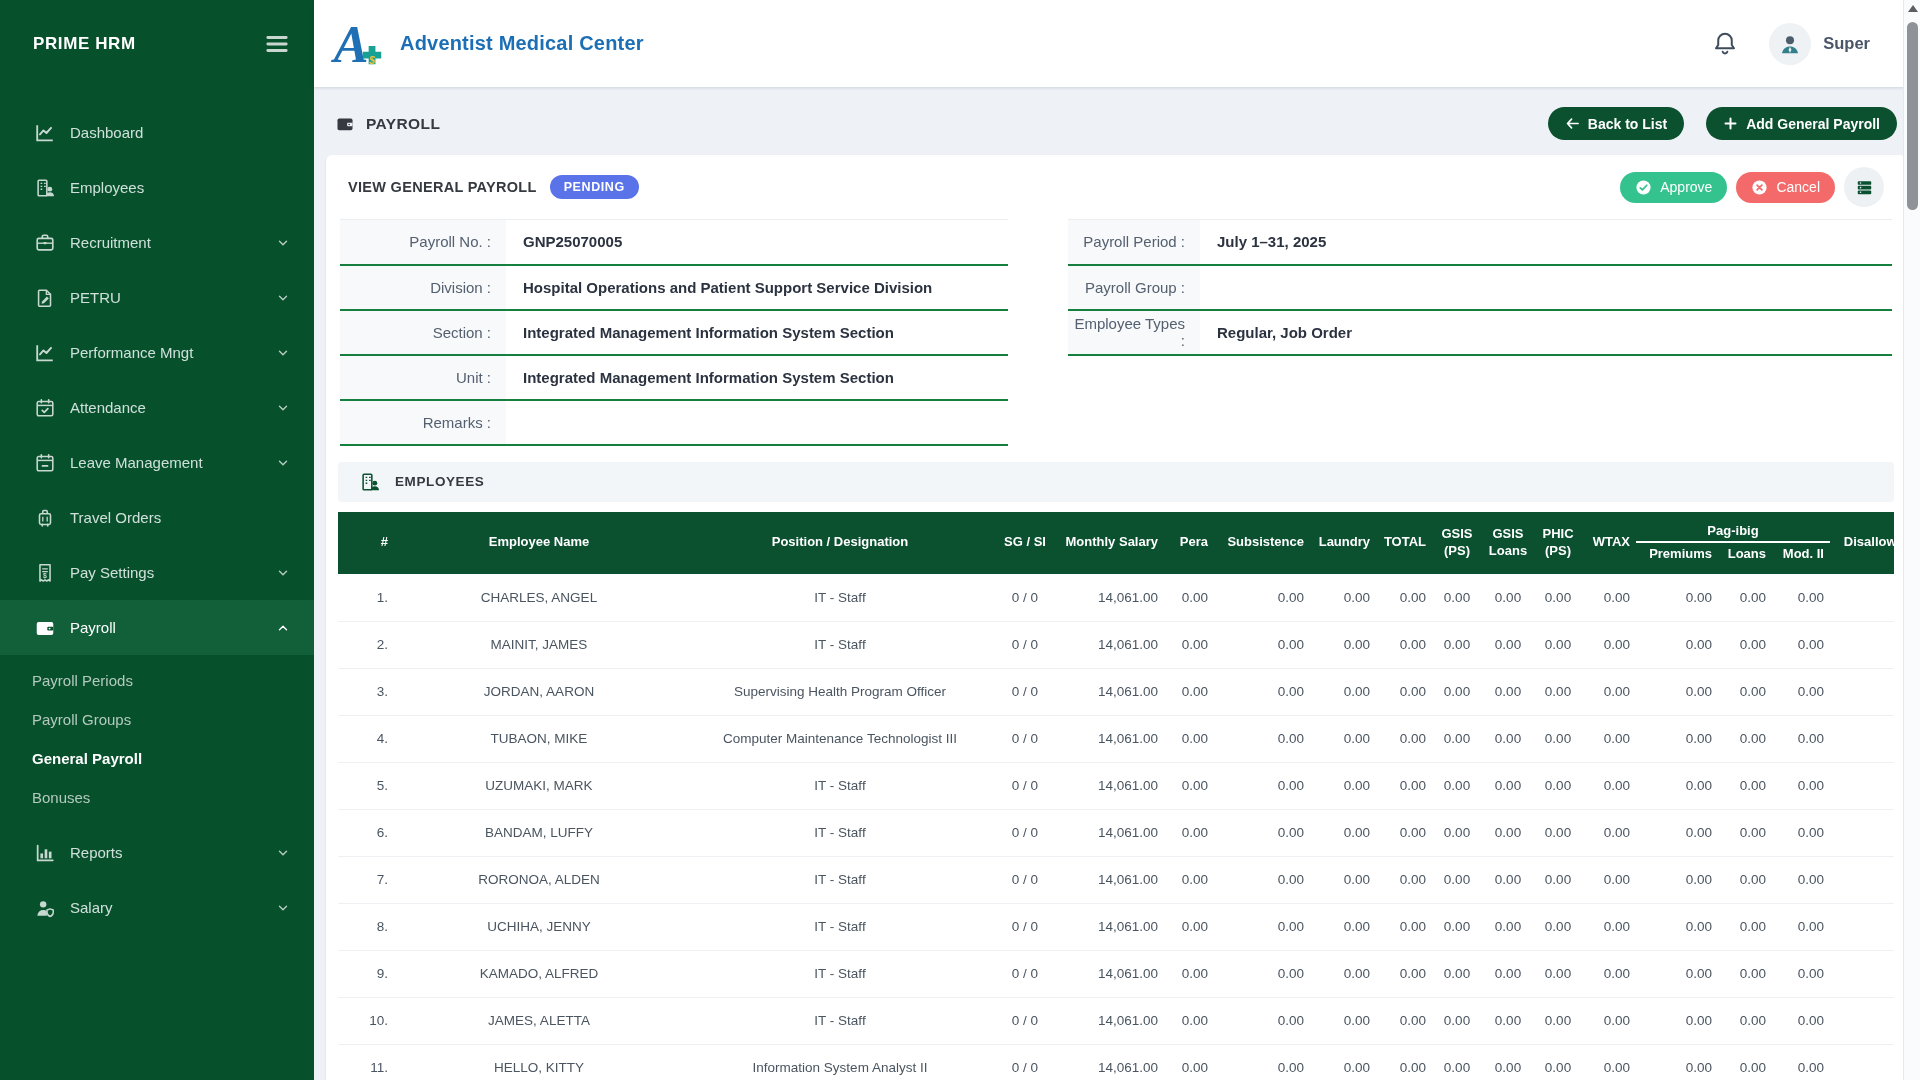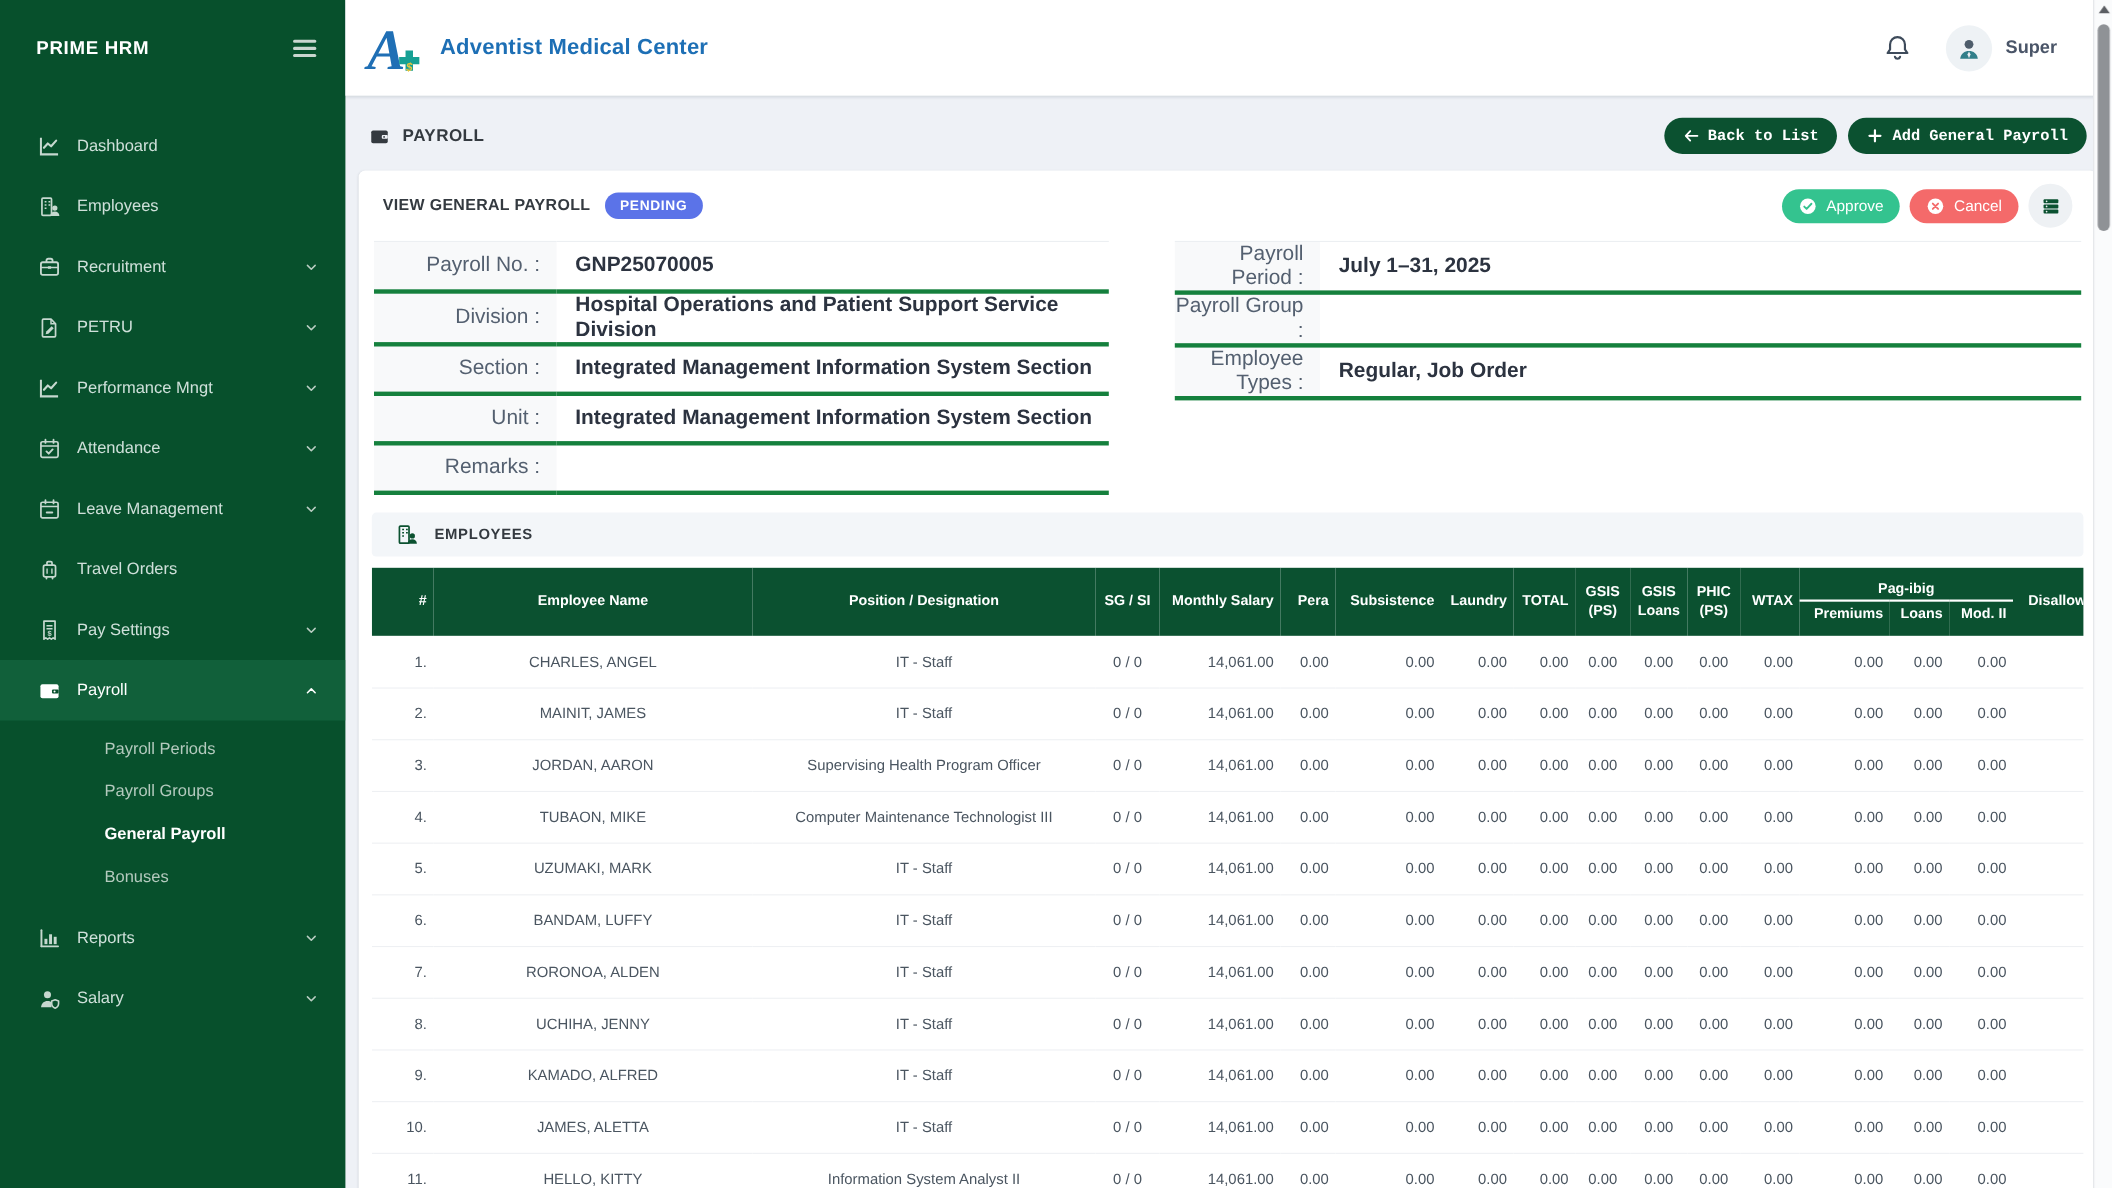--- a/index.html
+++ b/index.html
@@ -13,59 +13,59 @@
   .brand { color:#ffffff; font-size:17px; font-weight:700; letter-spacing:.6px; }
   .hamburger { color:#c9d6cf; width:26px; height:26px; cursor:pointer; }
   .side-nav { padding-top:18px; }
   .side-item { height:55px; display:flex; align-items:center; padding:0 24px 0 34px; gap:14px; font-size:15px; color:#cfe0da; cursor:pointer; }
   .side-item .icn { width:22px; height:22px; color:#c6d8cf; }
   .side-item .lbl { flex:1; font-weight:500; }
   .side-item .chev { width:14px; height:14px; flex:0 0 14px; color:#b9cdc2; }
   .side-item.active { background:#11603a; color:#ffffff; font-weight:700; }
   .side-item.active .icn, .side-item.active .chev { color:#ffffff; }
   .submenu { padding:6px 0 8px; }
-  .sub-item { height:39px; display:flex; align-items:center; padding-left:95px; font-size:15px; color:#b4cabe; cursor:pointer; }
+  .sub-item { height:39px; display:flex; align-items:center; padding-left:32px; font-size:15px; color:#b4cabe; cursor:pointer; }
   .sub-item.active { color:#ffffff; font-weight:700; }
 
   
   .main { flex:1; display:flex; flex-direction:column; min-width:0; }
   .topbar { height:87px; flex:0 0 87px; background:#ffffff; box-shadow:0 1px 3px rgba(15,34,58,.14); display:flex; align-items:center; padding:0 50px 0 16px; position:relative; z-index:3; }
   .logo { width:58px; height:60px; margin-right:12px; }
   .app-title { color:#1d6fb5; font-size:20px; font-weight:800; letter-spacing:.2px; }
   .topbar-right { margin-left:auto; display:flex; align-items:center; gap:30px; }
   .bell { width:28px; height:28px; color:#3e4b5b; cursor:pointer; }
   .user { display:flex; align-items:center; gap:12px; cursor:pointer; }
   .avatar { width:42px; height:42px; border-radius:50%; background:#eef2f5; display:flex; align-items:center; justify-content:center; }
   .avatar .icn { width:26px; height:26px; }
   .user-name { font-size:16.5px; color:#4a5568; font-weight:700; }
 
   .content { flex:1; padding:14px 14px 0 12px; overflow:hidden; }
   .page-head { display:flex; align-items:center; padding:6px 9px 15px 9px; }
   .page-title { display:flex; gap:11px; align-items:center; color:#343a40; font-weight:700; font-size:15.5px; letter-spacing:.4px; }
   .page-title .icn { width:20px; height:20px; color:#343a40; }
-  .page-actions { margin-left:auto; display:flex; gap:10px;font-family:Liberation Mono, monospace; }
+  .page-actions { margin-left:auto; display:flex; gap:22px; }
   .btn { border:none; cursor:pointer; display:inline-flex; align-items:center; font-family:inherit; }
   .btn-dg { background:#0b5130; color:#fff; border-radius:17px; height:33px; padding:0 17px; font-size:14px; font-weight:600; gap:8px; }
   .btn-dg .icn { width:15px; height:15px; }
 
   .card { background:#ffffff; border-radius:6px; box-shadow:0 1px 2px rgba(56,65,74,.15); padding:0 12px 12px; }
   .card-head { display:flex; align-items:center; padding:12px 10px 10px; }
   .card-title { font-size:14.5px; font-weight:700; color:#343a40; letter-spacing:.3px; }
   .badge { background:#5b73e8; color:#fff; font-size:12.5px; font-weight:700; padding:5px 14px; border-radius:13px; margin-left:13px; letter-spacing:.6px; }
   .card-actions { margin-left:auto; display:flex; align-items:center; gap:9px; }
   .btn-pill { border-radius:16px; height:31px; padding:0 15px; font-size:14px; font-weight:500; color:#fff; gap:8px; }
   .btn-approve { background:#34c38f; }
   .btn-cancel { background:#f46a6a; }
   .btn-pill .icn { width:17px; height:17px; }
   .btn-circle { width:40px; height:40px; border-radius:50%; background:#eef1f4; display:flex; align-items:center; justify-content:center; }
   .btn-circle .icn { width:19px; height:19px; color:#0b5130; }
 
   .details { display:flex; align-items:flex-start; padding:2px 2px 0; }
   .dtable { border-collapse:collapse; }
-  .dtable td { border-bottom:4px solid #15803d; height:45px; font-size:19px; vertical-align:middle; }
+  .dtable td { border-bottom:2px solid #15803d; height:45px; font-size:15px; vertical-align:middle; }
   .dtable tr:first-child td { border-top:1px solid #eceff2; }
   .dlabel { background:#f8f9fa; color:#546070; text-align:right; padding-right:15px; }
   .dvalue { padding-left:17px; color:#2c3340; font-weight:700; }
   .dtable.dleft { width:668px; } .dtable.dleft .dlabel { width:166px; }
   .dspacer { width:60px; flex:0 0 60px; }
   .dtable.dright { flex:1; } .dtable.dright .dlabel { width:132px; }
 
   .emp-bar { margin-top:16px; background:#f3f6f9; border-radius:4px; height:40px; display:flex; align-items:center; gap:14px; padding:0 21px; }
   .emp-bar .icn { width:22px; height:22px; color:#0b5130; }
   .emp-title { font-size:13.5px; font-weight:700; color:#343a40; letter-spacing:.6px; }

